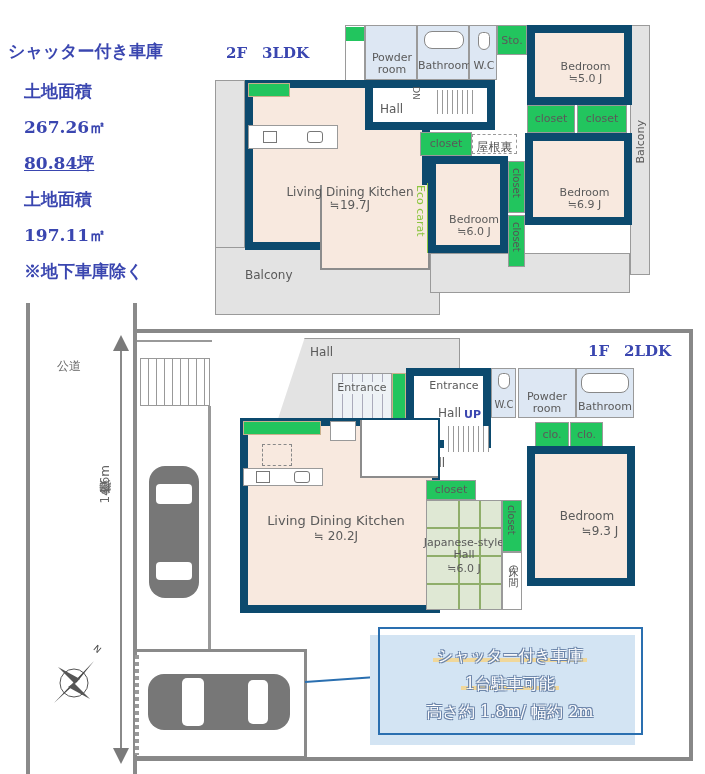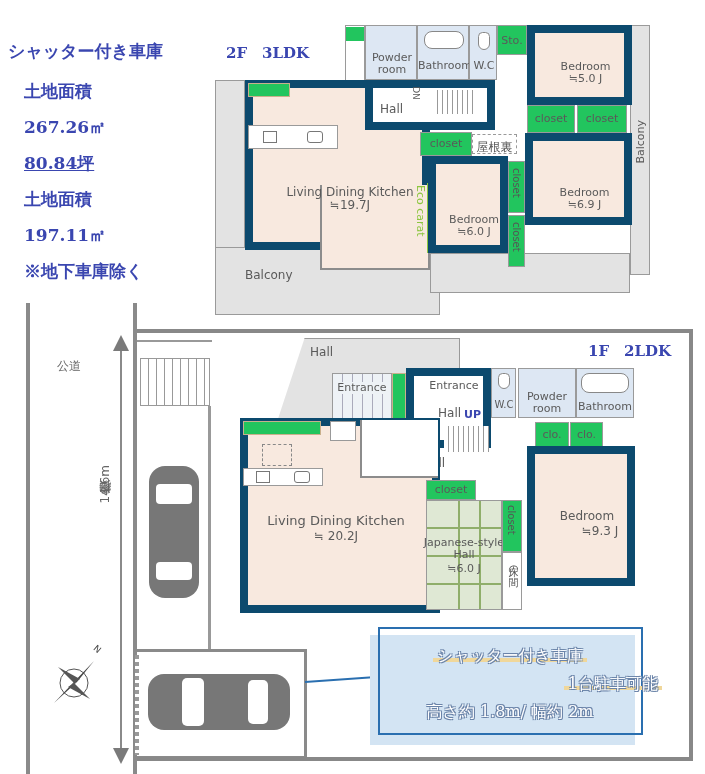--- a/index.html
+++ b/index.html
@@ -232,15 +232,15 @@
   <div class="room pink bd" style="left:287px;top:108px;width:108px;height:140px;">
     <div class="lbl-lg" style="position:absolute;left:0;top:55px;width:104px;">Bedroom</div>
     <div class="lbl-lg" style="position:absolute;left:0;top:70px;width:104px;margin-left:13px;">≒9.3 J</div>
   </div>
 </div>
 
 <div class="abs" style="left:305px;top:681px;width:75px;height:2px;background:#2a6fb0;transform:rotate(-4deg);transform-origin:left center;"></div>
 <div class="abs" style="left:370px;top:635px;width:265px;height:110px;background:#d3e4f3;">
   <div style="position:absolute;left:8px;top:-8px;width:265px;height:108px;border:2px solid #2a6fb0;"></div>
   <div class="callout-text" style="position:absolute;left:0;top:8px;width:280px;"><span class="hl">シャッター付き車庫</span></div>
-  <div class="callout-text" style="position:absolute;left:12px;top:36px;width:280px;text-align:right;"><span class="hl">1台駐車可能</span></div>
+  <div class="callout-text" style="position:absolute;left:0;top:36px;width:280px;"><span class="hl">1台駐車可能</span></div>
   <div class="callout-text" style="position:absolute;left:0;top:64px;width:280px;">高さ約 1.8m/ 幅約 2m</div>
 </div>
 
 </body></html>

